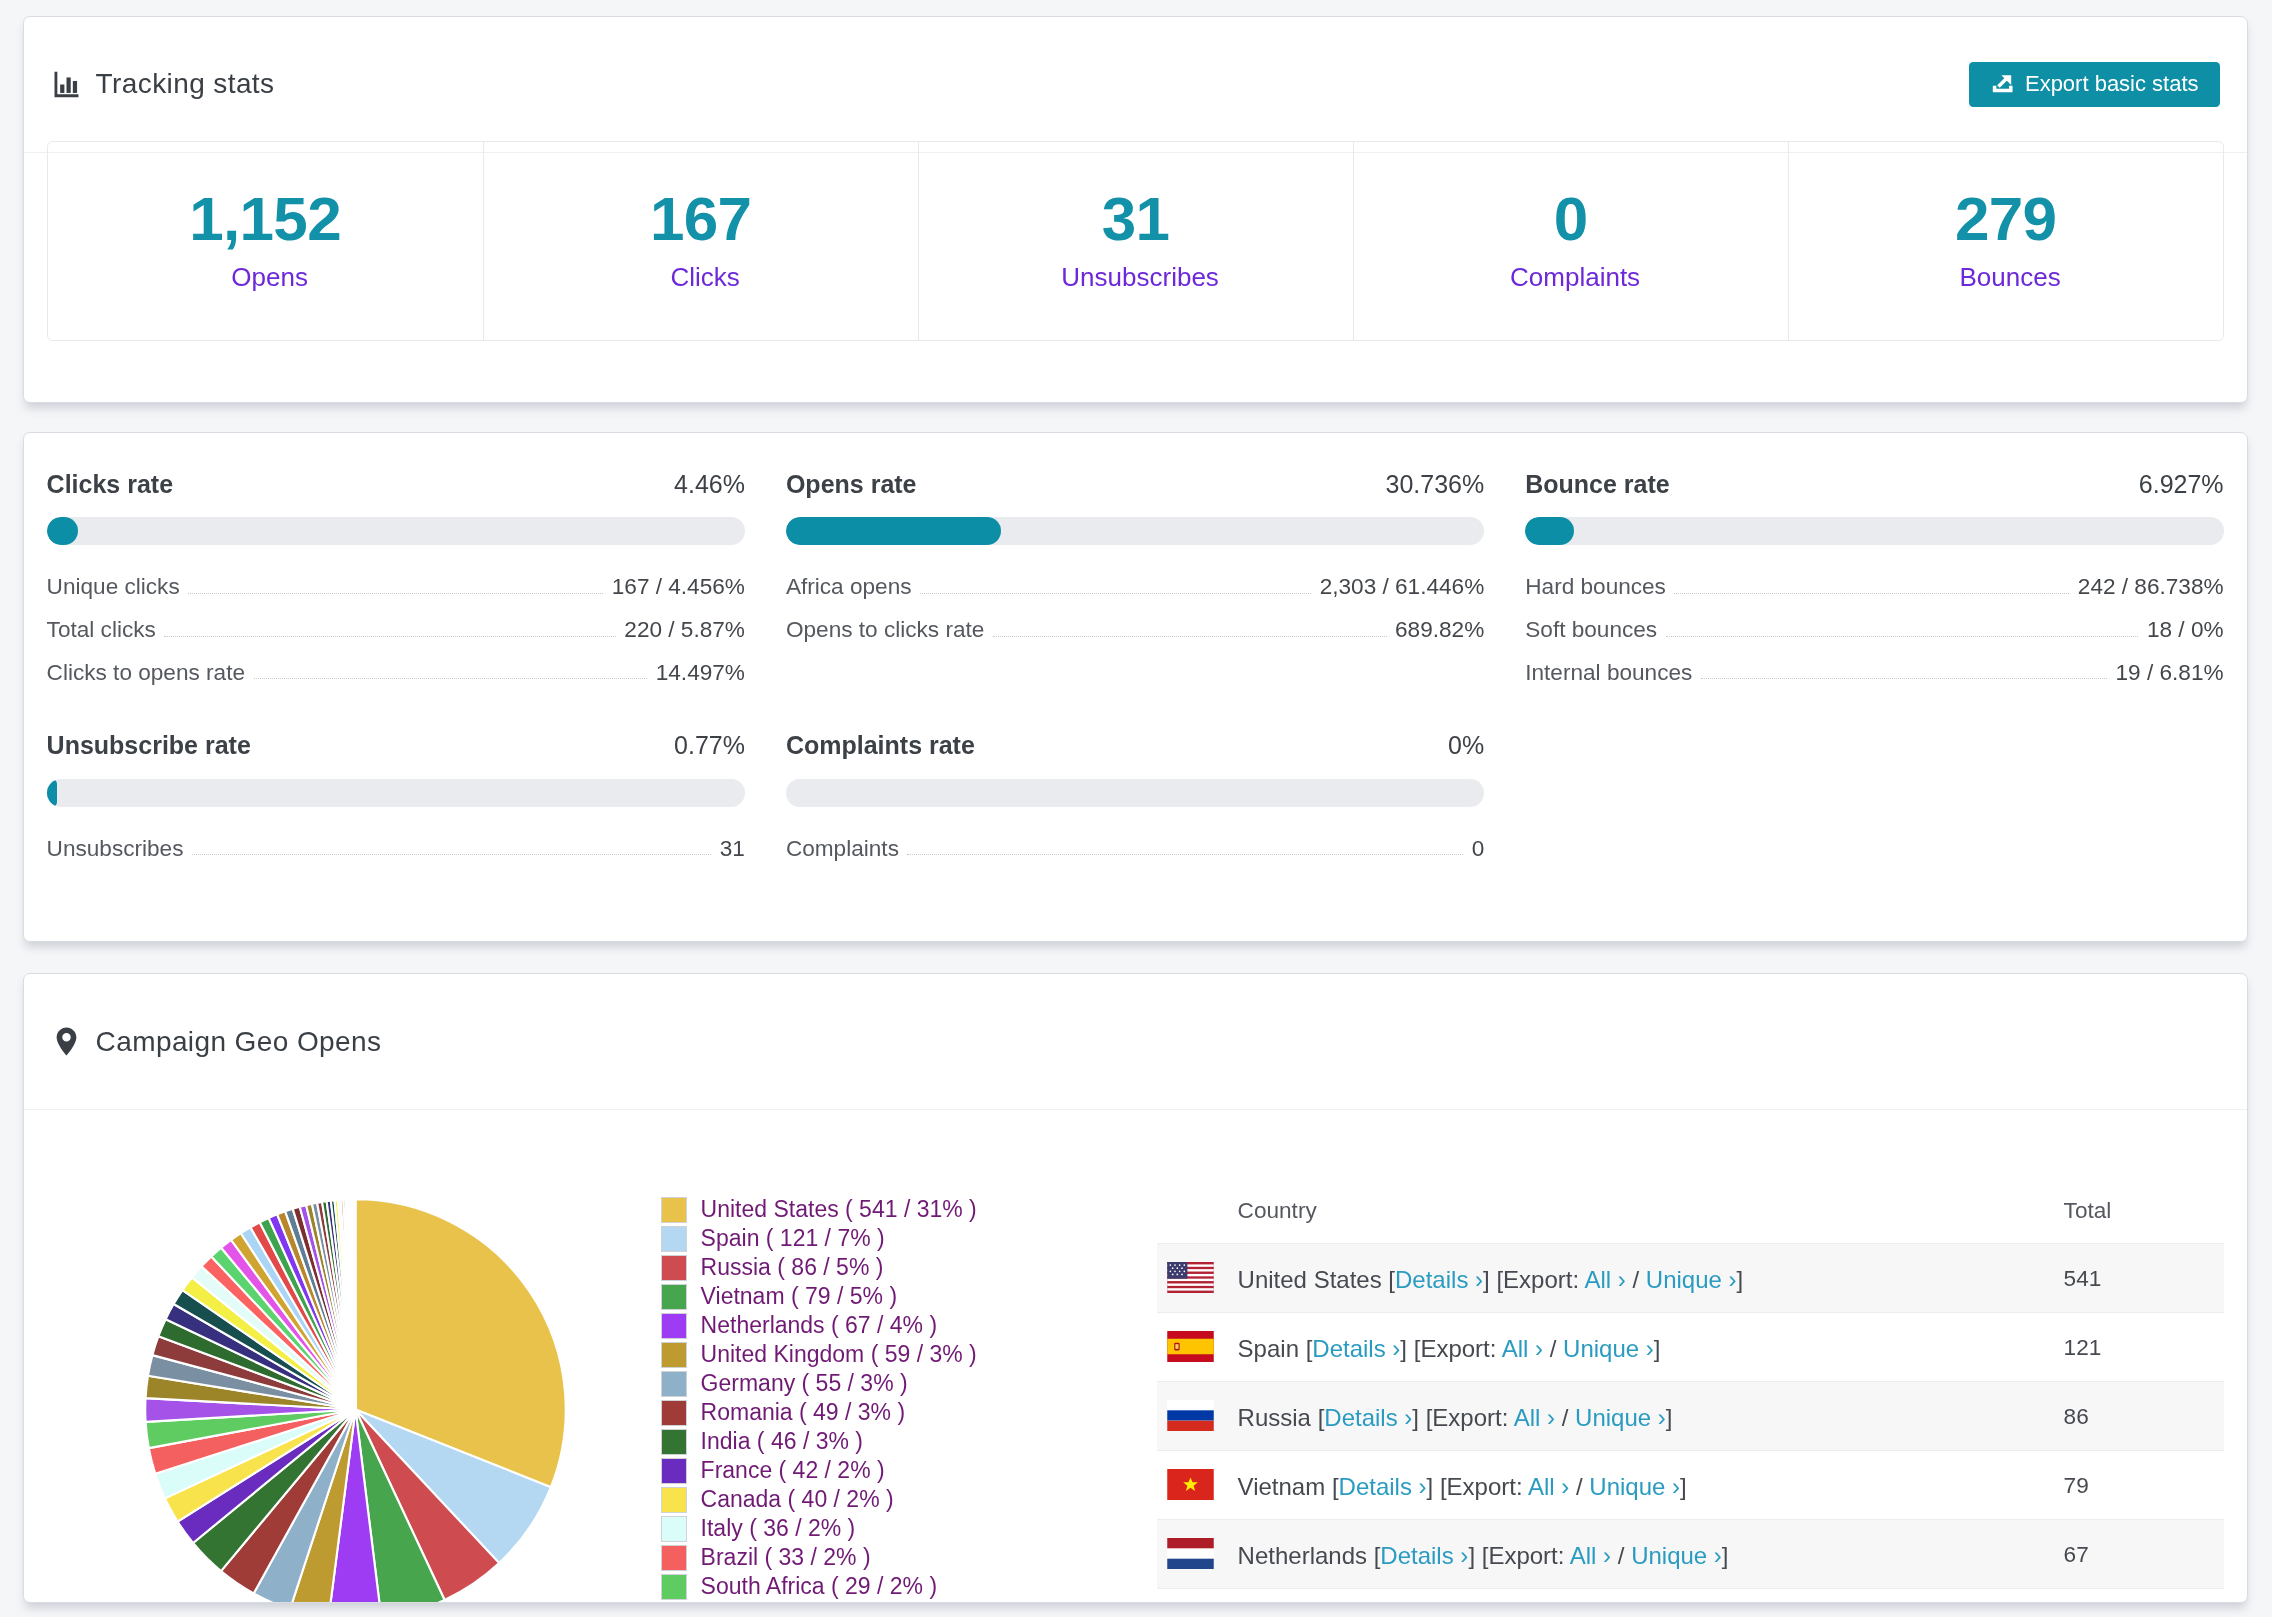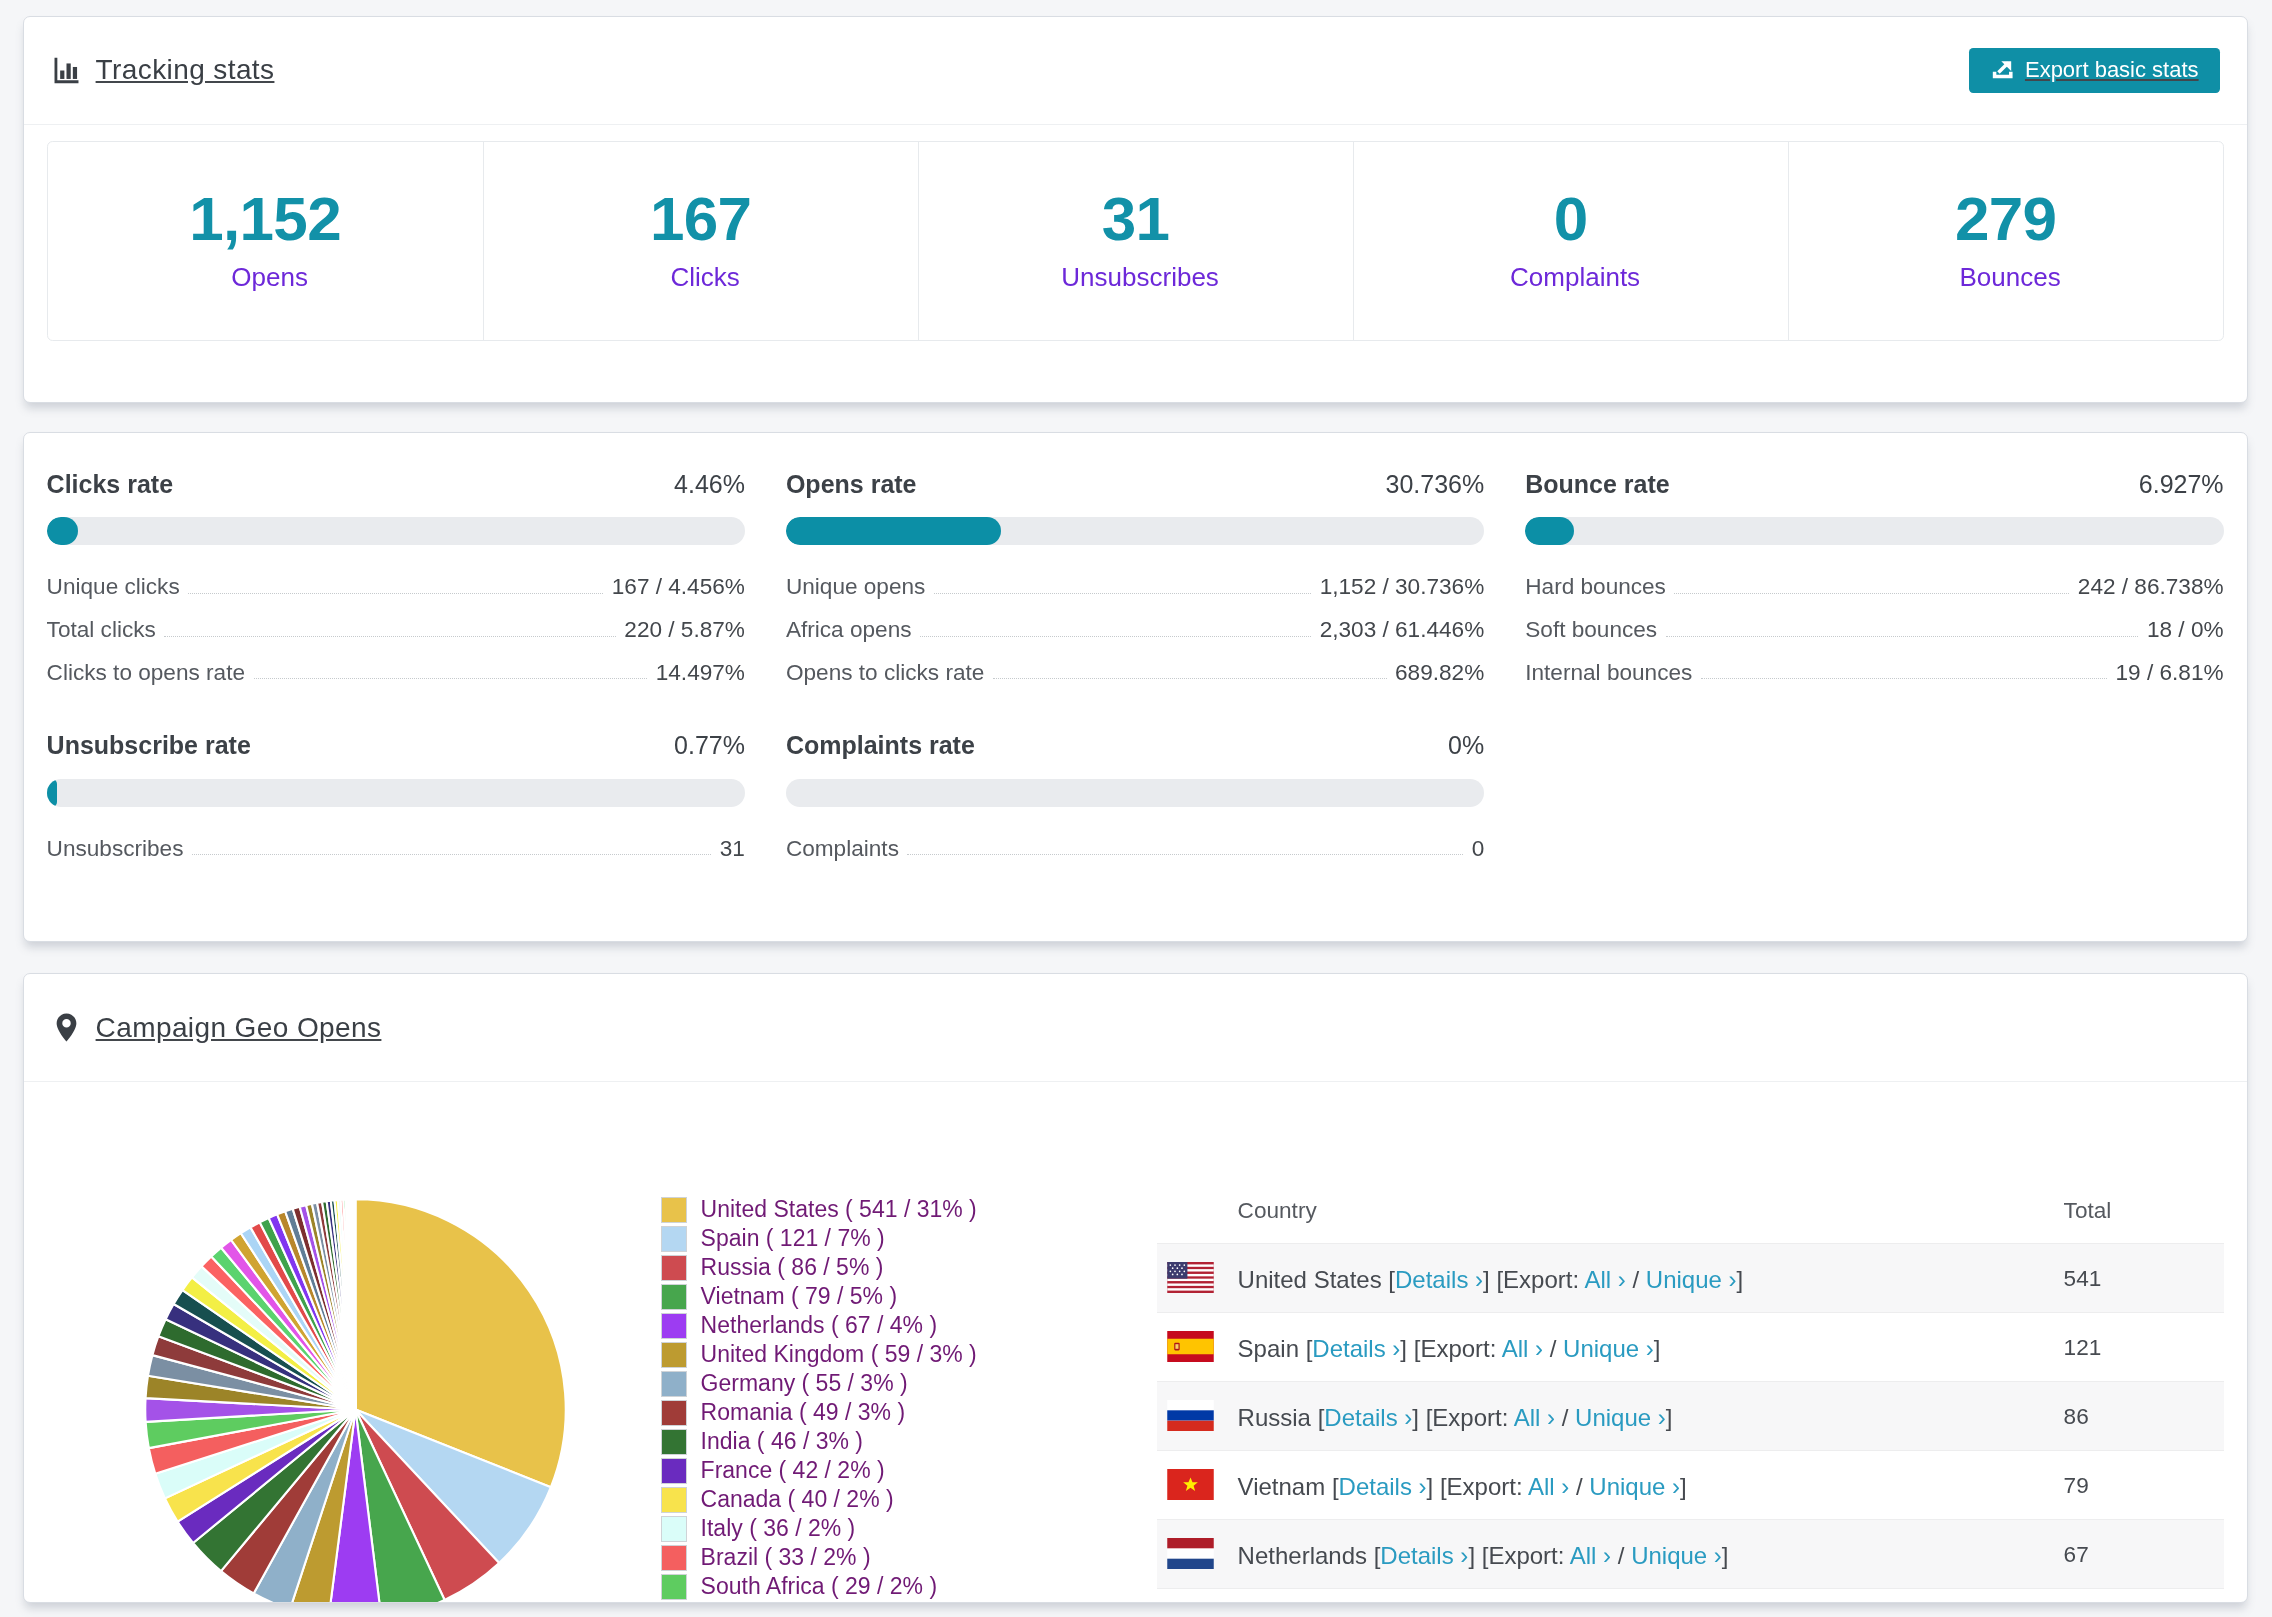--- a/index.html
+++ b/index.html
@@ -11,21 +11,21 @@
   }
   .card{
     position:absolute;left:22.6px;width:2225px;box-sizing:border-box;
     background:#ffffff;border:1.4px solid #d9dde3;border-radius:7px;
     box-shadow:0 7px 10px -2.8px rgba(100,110,130,.28);
   }
   #card-tracking{top:15.5px;height:387px;}
   #card-rates{top:432px;height:510px;}
   #card-geo{top:973px;height:630px;overflow:hidden;}
 
-  .card-header{display:flex;align-items:center;height:99px;padding:4px 27px;text-decoration:underline;}
+  .card-header{display:flex;align-items:center;height:99px;padding:18px 27px;}
   .card-title{font-size:28px;font-weight:500;color:#3a3f45;margin:0 0 0 14px;letter-spacing:0.4px;}
   .hdr-icon{width:31px;height:31px;flex:0 0 auto;}
   .card-divider{height:1.4px;background:#eef0f2;}
 
   
   .export-btn{
     margin-left:auto;display:flex;align-items:center;gap:10px;
     background:#0f8fa6;color:#fff;border:none;border-radius:4.2px;
     height:45px;padding:0 21px;font-size:22px;font-family:inherit;cursor:pointer;
   }
@@ -149,25 +149,20 @@
           <span class="stat-value">14.497%</span>
         </div>
       </div>
       <div class="rate-block">
         <div class="rate-title-row">
           <span class="rate-title">Opens rate</span>
           <span class="rate-value">30.736%</span>
         </div>
         <div class="bar-track">
           <div class="bar-fill" style="width: 30.736%;"></div>
-        </div>
-        <div class="stat-row">
-          <span class="stat-label">Unique opens</span>
-          <span class="stat-leader"></span>
-          <span class="stat-value">1,152 / 30.736%</span>
         </div>
         <div class="stat-row">
           <span class="stat-label">Africa opens</span>
           <span class="stat-leader"></span>
           <span class="stat-value">2,303 / 61.446%</span>
         </div>
         <div class="stat-row">
           <span class="stat-label">Opens to clicks rate</span>
           <span class="stat-leader"></span>
           <span class="stat-value">689.82%</span>

